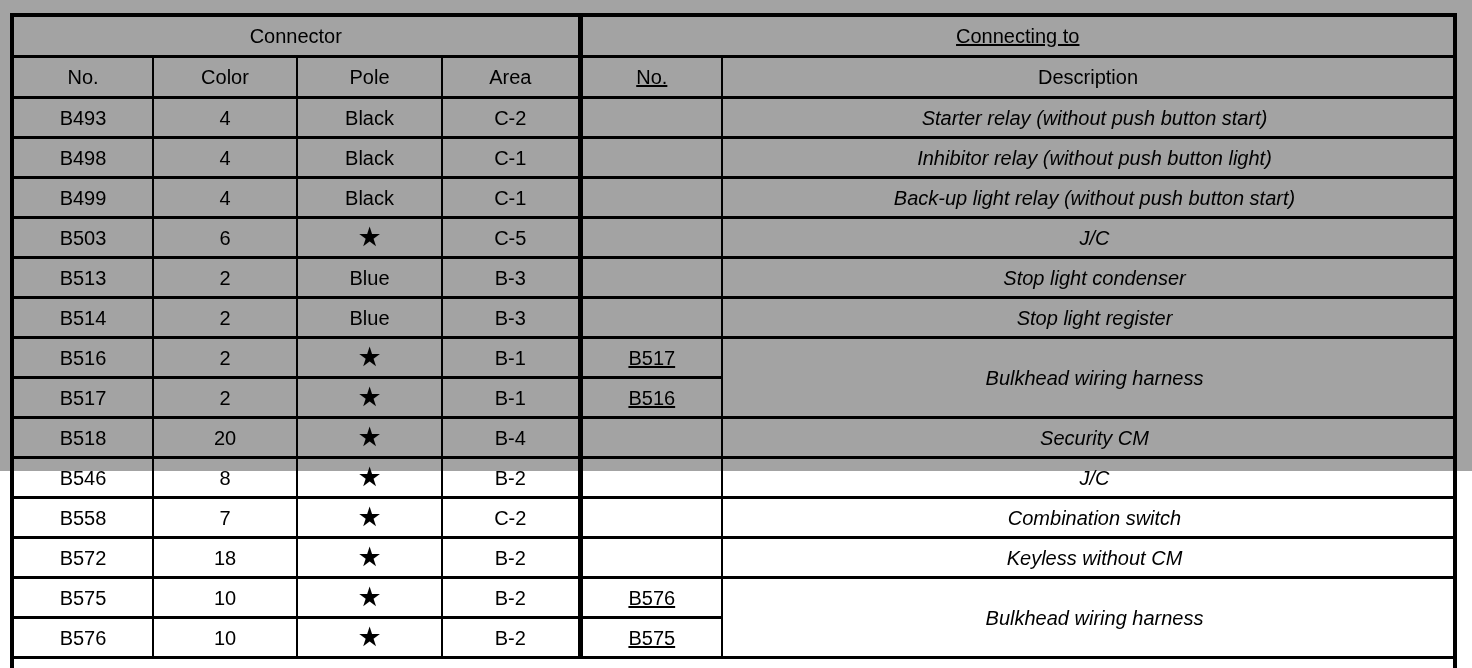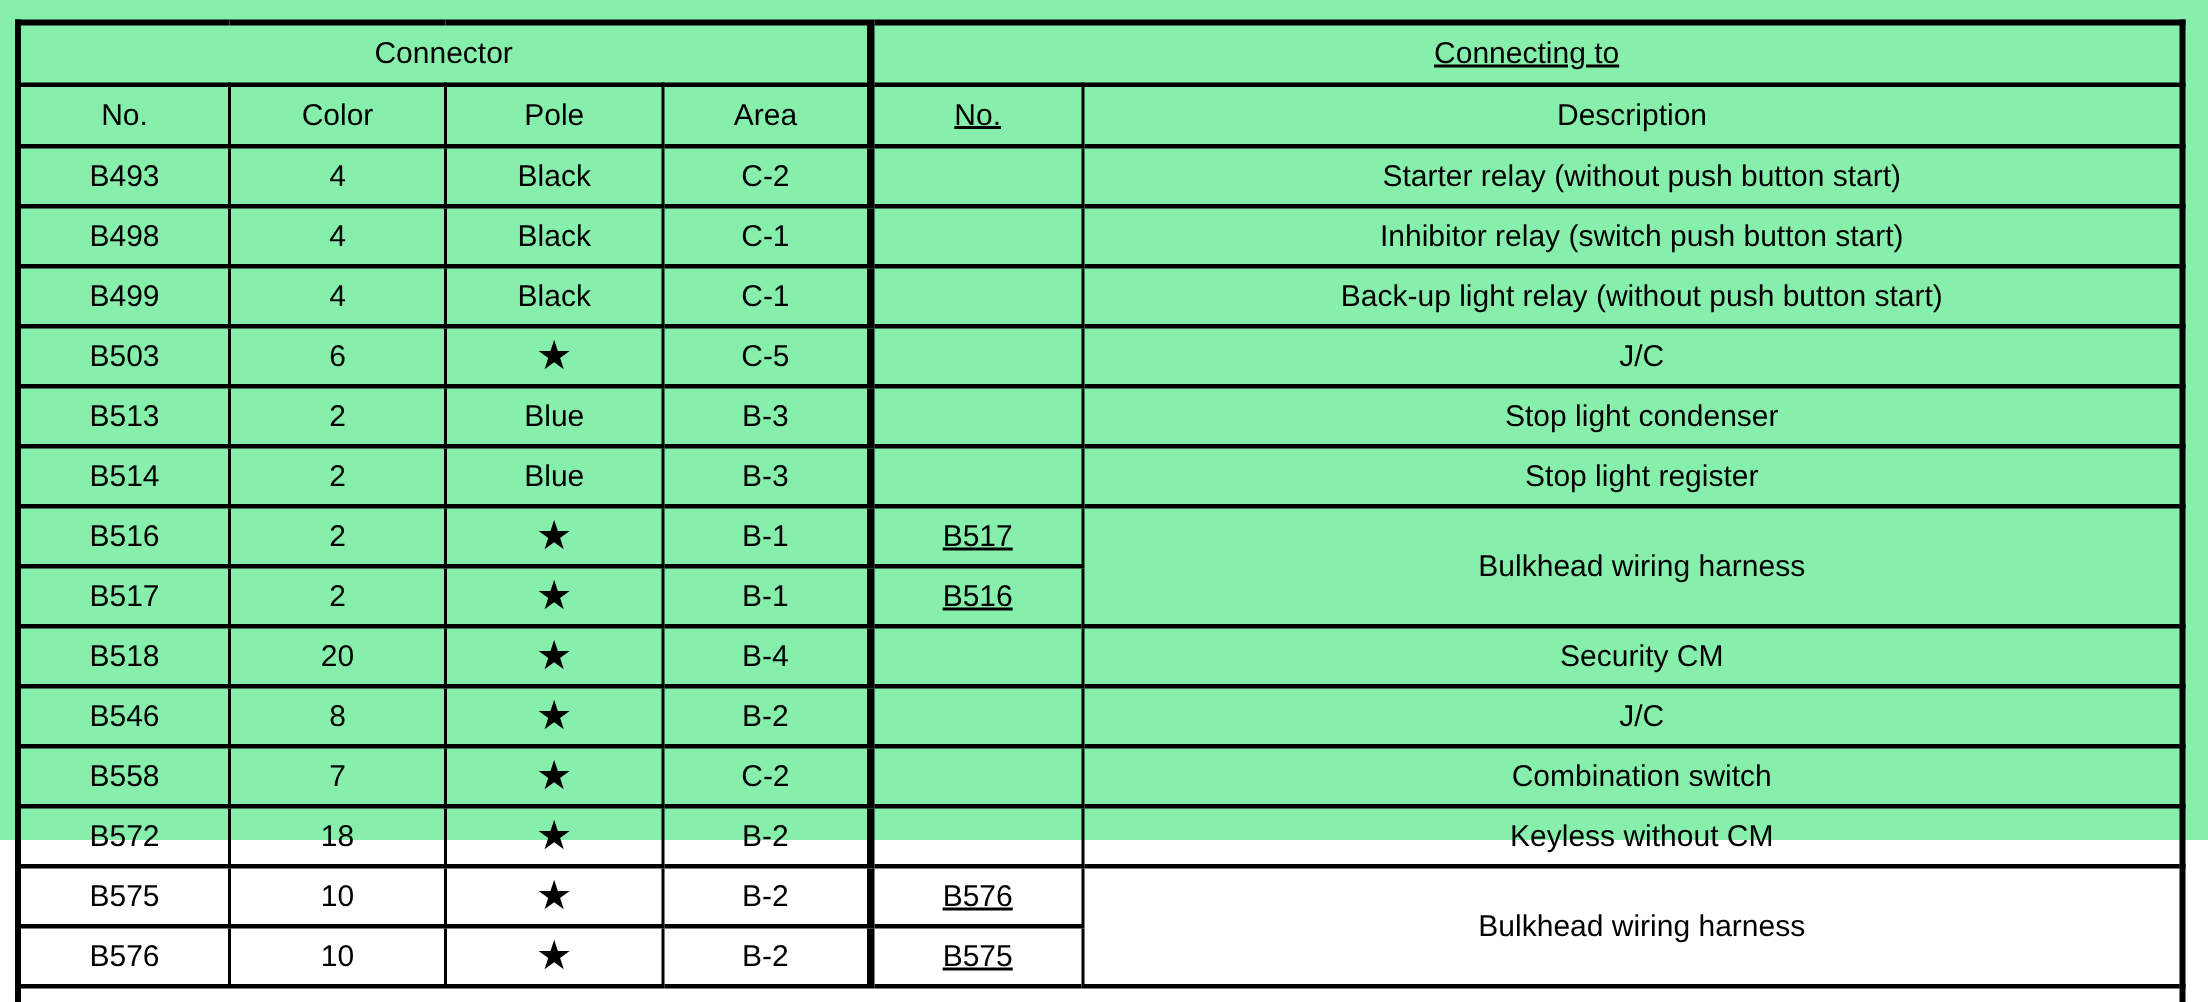--- a/index.html
+++ b/index.html
@@ -7,22 +7,22 @@
     padding: 0;
     background: #ffffff;
     width: 1472px;
     height: 668px;
     font-family: "Liberation Sans", sans-serif;
     color: #000;
   }
   .page {
     position: relative;
     width: 1472px;
-    height: 560px;
-    background: #86efac;
+    height: 471px;
+    background: #a3a3a3;
   }
   table.conn {
     position: absolute;
     left: 10px;
     top: 13px;
     width: 1447px;
     border-collapse: collapse;
     table-layout: fixed;
     border: 4px solid #000;
   }
@@ -40,20 +40,21 @@
     white-space: nowrap;
     overflow: hidden;
     line-height: 1.1;
   }
   table.conn thead th { height: 38px; }
   
   .divl { border-left-width: 5px !important; text-decoration: underline; }
   .desc {
     text-align: left;
     padding-left: 13px !important;
+    font-style: italic;
   }
   .star-cell .star-glyph {
     font-size: 27px;
     line-height: 20px;
     display: inline-block;
     transform: translateY(1px);
   }
   tr.fnote td {
     height: 42px;
     text-align: left;
@@ -95,21 +96,21 @@
         <td>C-2</td>
         <td class="divl"></td>
         <td class="desc">Starter relay (without push button start)</td>
       </tr>
       <tr>
         <td>B498</td>
         <td>4</td>
         <td>Black</td>
         <td>C-1</td>
         <td class="divl"></td>
-        <td class="desc">Inhibitor relay (switch push button start)</td>
+        <td class="desc">Inhibitor relay (without push button light)</td>
       </tr>
       <tr>
         <td>B499</td>
         <td>4</td>
         <td>Black</td>
         <td>C-1</td>
         <td class="divl"></td>
         <td class="desc">Back-up light relay (without push button start)</td>
       </tr>
       <tr>

